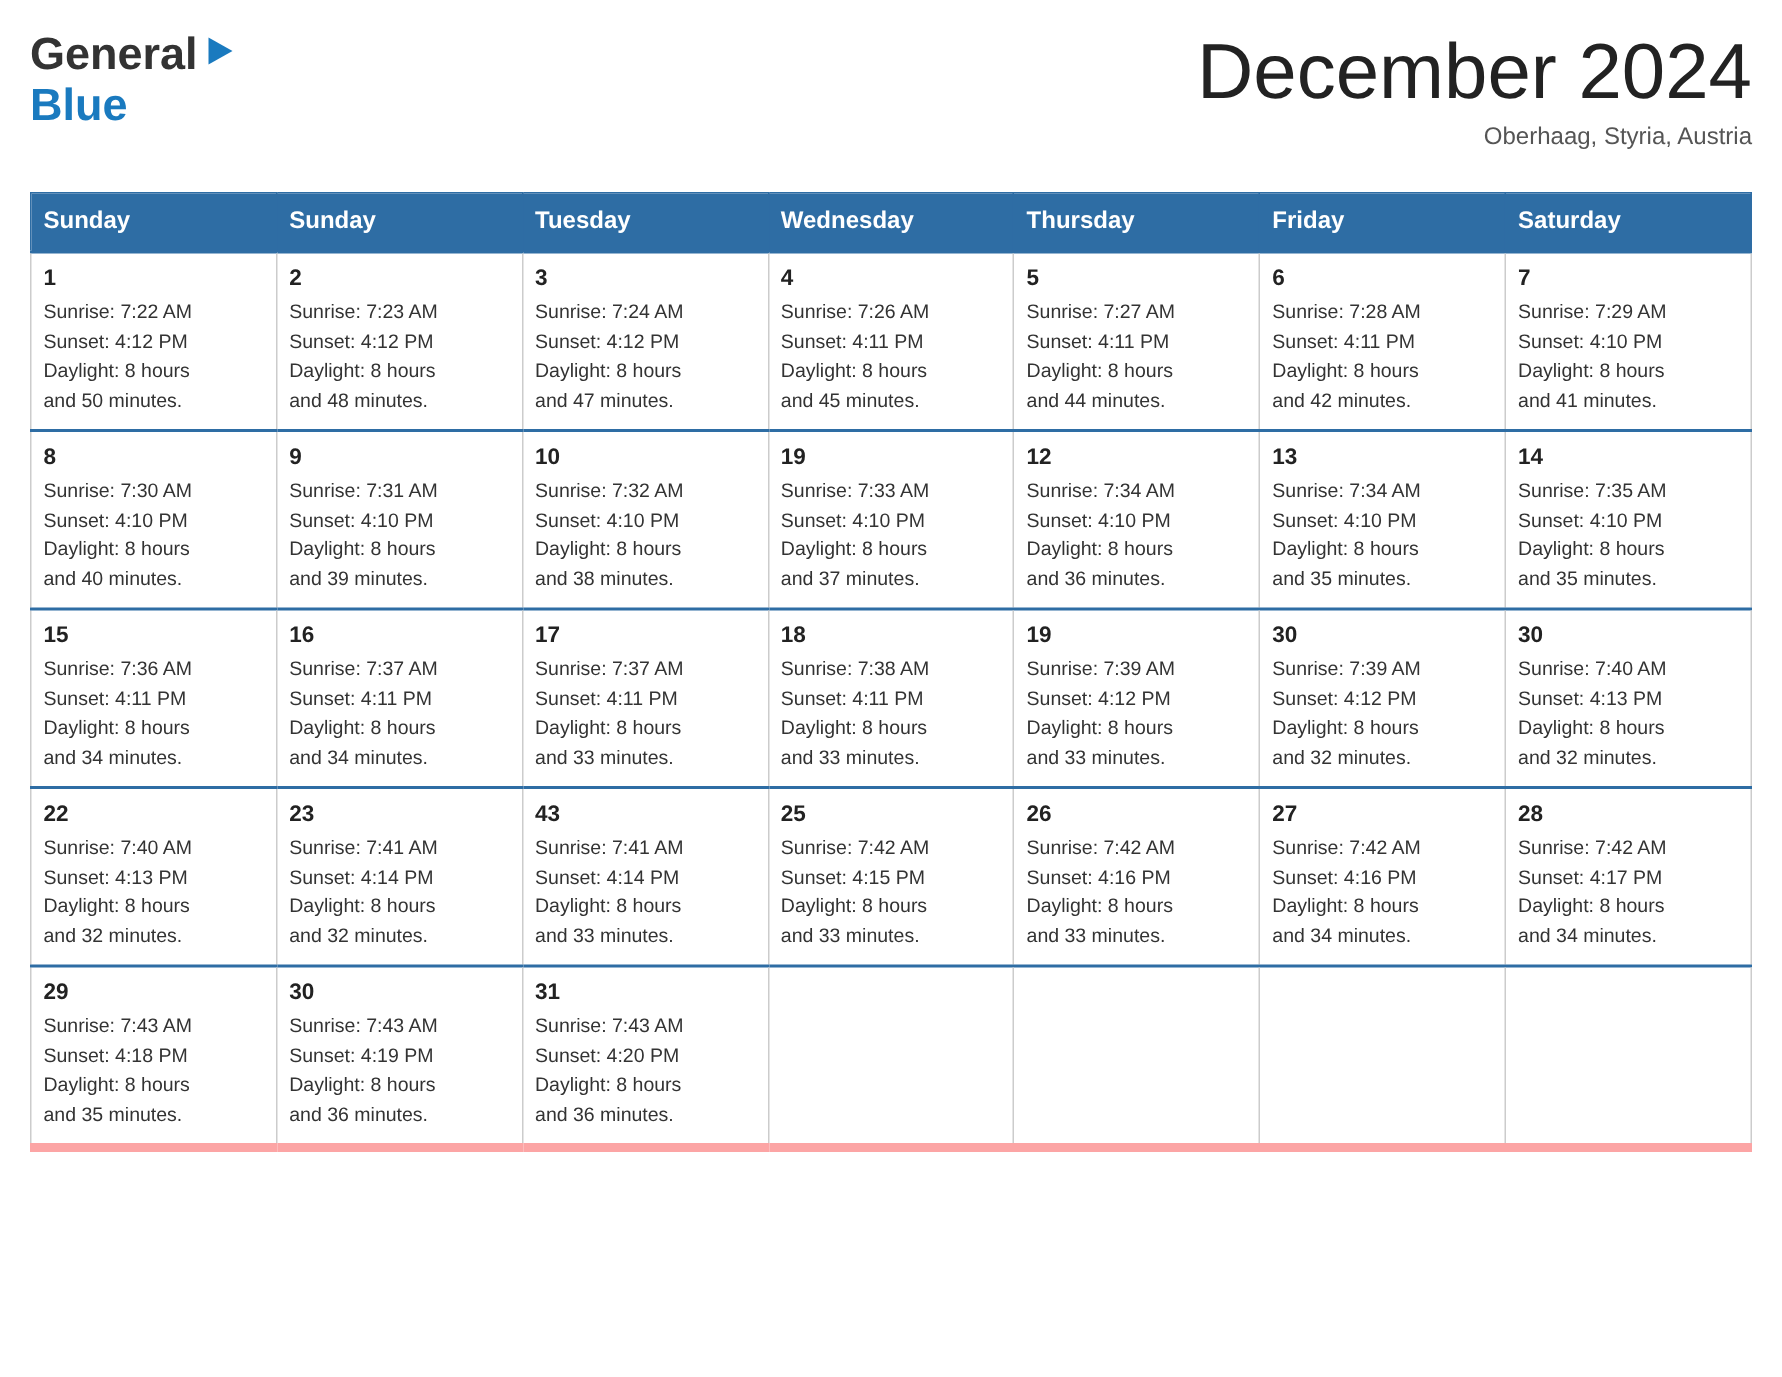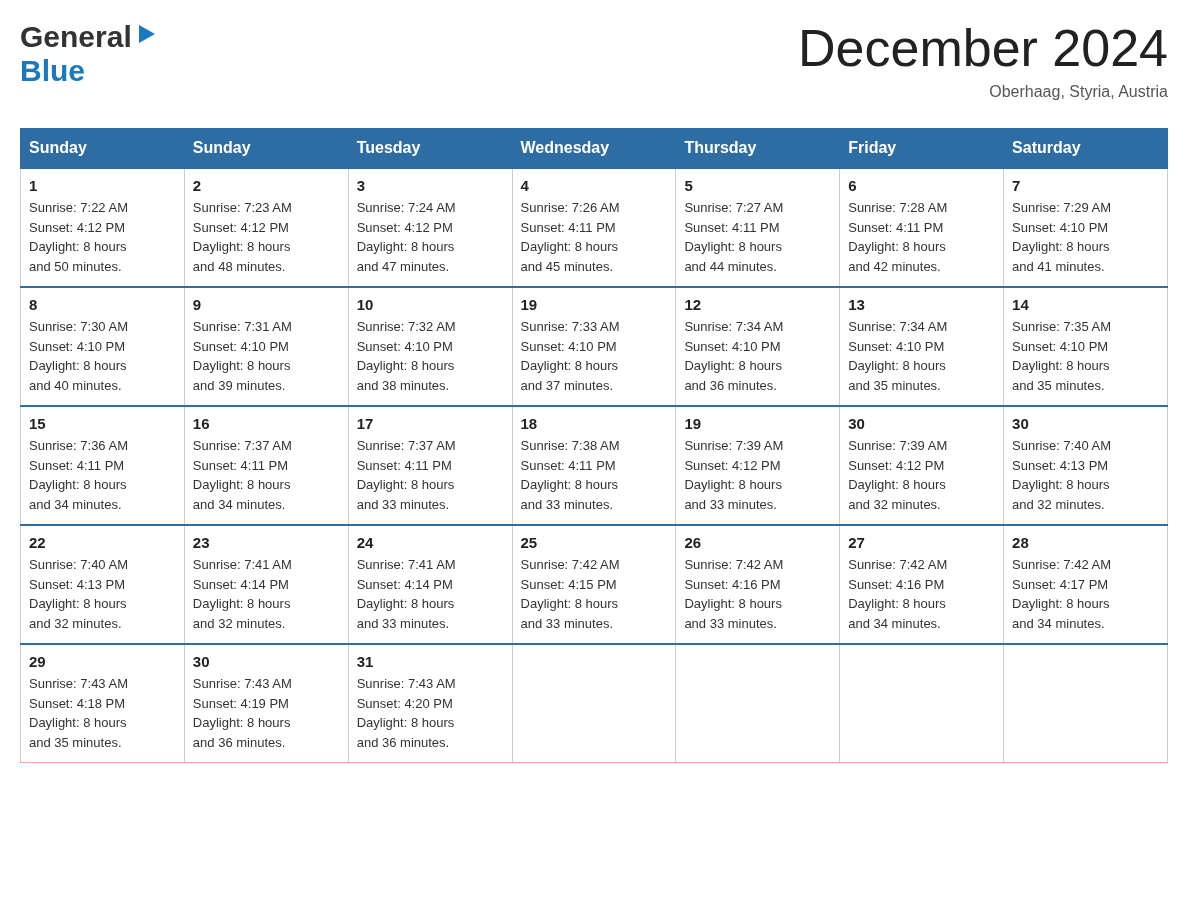--- a/index.html
+++ b/index.html
@@ -77,21 +77,21 @@
     .day-info {
       font-size: 13px;
       color: #333;
       line-height: 1.5;
     }
     .empty-cell {
       background: #fff;
       border-top: 2px solid #2e6da4;
     }
     tbody tr:last-child td {
-      border-bottom: 1px solid #fca5a5;
+      border-bottom: 6px solid #fca5a5;
     }
   </style>
 </head>
 <body>
 
 <div class="header-area">
   <div class="logo">
     <div class="logo-line1">
       <span style="font-size:30px;font-weight:bold;color:#333;">General</span>
       <span style="display:inline-block;margin-left:3px;margin-bottom:2px;">
@@ -331,21 +331,21 @@
         <td>
         <div class="day-number">23</div>
         <div class="day-info">
           Sunrise: 7:41 AM<br>
           Sunset: 4:14 PM<br>
           Daylight: 8 hours<br>
           and 32 minutes.
         </div>
       </td>
         <td>
-        <div class="day-number">24</div>
+        <div class="day-number">43</div>
         <div class="day-info">
           Sunrise: 7:41 AM<br>
           Sunset: 4:14 PM<br>
           Daylight: 8 hours<br>
           and 33 minutes.
         </div>
       </td>
         <td>
         <div class="day-number">25</div>
         <div class="day-info">

